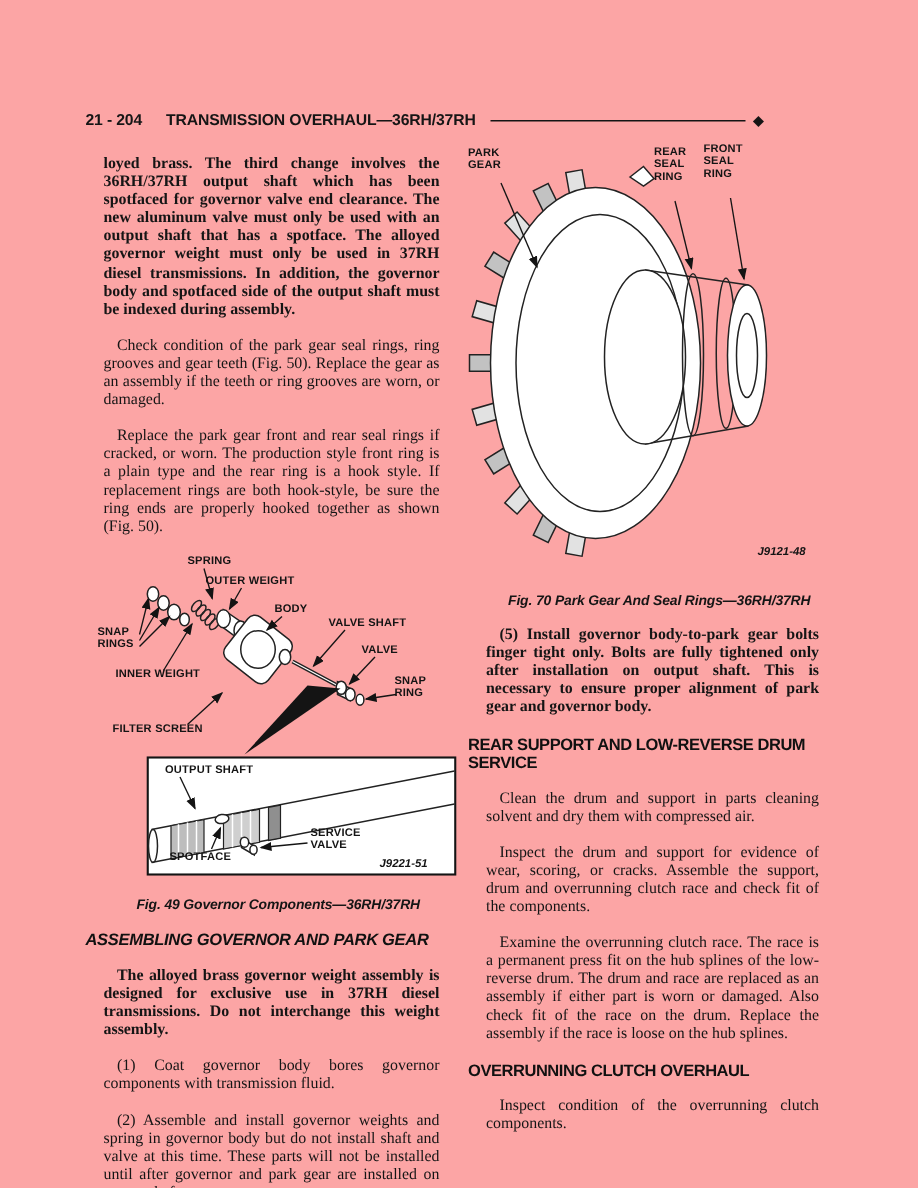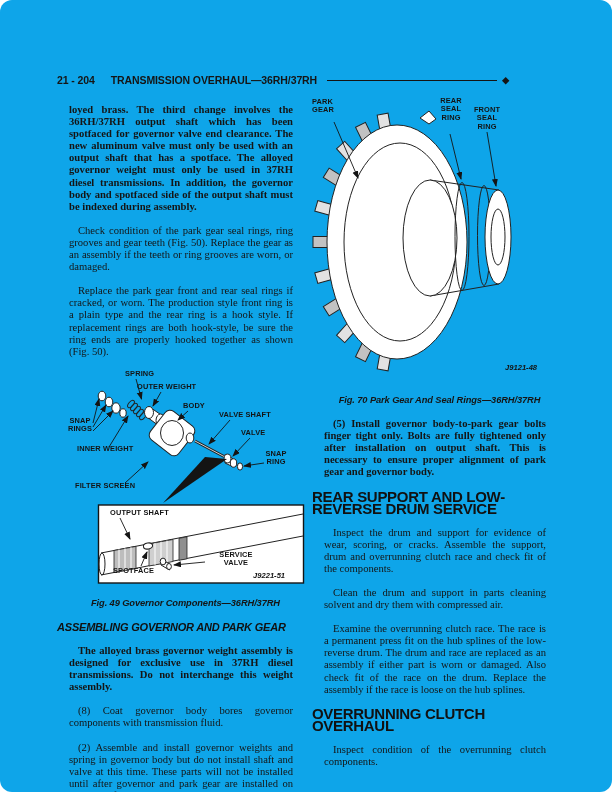--- a/index.html
+++ b/index.html
@@ -1,41 +1,41 @@
 <!DOCTYPE html>
 <html><head>
 <meta charset="utf-8">
 <style>
   html,body{margin:0;padding:0;background:#ffffff;}
-  .page{position:relative;width:612px;height:792px;background:#0ea5e9;color:#151515;
-        font-family:"Liberation Serif",serif;overflow:hidden;border-radius:12px;}
+  .page{position:relative;width:612px;height:792px;background:#fca5a5;color:#151515;
+        font-family:"Liberation Serif",serif;overflow:hidden;}
   
   .hdr{position:absolute;left:57px;top:74px;width:452px;display:flex;align-items:center;
        font-family:"Liberation Sans",sans-serif;font-weight:bold;font-size:10.5px;letter-spacing:-0.1px;}
   .hdr .pageno{margin-right:16px;}
   .hdr .rule{flex:1;border-top:1.6px solid #141414;margin:1px 5px 0 10px;}
   .hdr .dia{font-size:9px;line-height:9px;}
   
   .col{position:absolute;top:92px;font-size:10.6px;line-height:12.1px;text-align:justify;}
   .col-left{left:57px;width:248px;}
   .col-right{left:312px;width:246px;}
   .col p{margin:12px;text-indent:9px;}
   .col p.noind{text-indent:0;}
   .col p.b{font-weight:bold;}
   h3{margin:0;font-family:"Liberation Sans",sans-serif;color:#111;}
   .h-italic{font-size:11px;font-style:italic;font-weight:bold;letter-spacing:-0.2px;margin:4px 0 1px;text-align:left;}
-  .h-cond{font-size:15px;font-weight:bold;letter-spacing:-0.3px;margin:5px 0 1px;text-align:left;line-height:12px;}
+  .h-cond{font-size:11px;font-weight:bold;letter-spacing:-0.3px;margin:5px 0 1px;text-align:left;line-height:12px;}
   .caption{font-family:"Liberation Sans",sans-serif;font-weight:bold;font-style:italic;
            font-size:9.3px;text-align:center;margin:4px 0 1px;text-indent:0;letter-spacing:-0.1px;}
   
   .fig{position:relative;text-align:left;}
   .fig svg{position:absolute;left:0;top:0;}
   .fig .lbl{position:absolute;font-family:"Liberation Sans",sans-serif;font-weight:bold;
             font-size:7.4px;line-height:8.4px;letter-spacing:0.15px;white-space:nowrap;color:#141414;text-indent:0;}
-  .fig .lblw{white-space:normal;text-align:center;}
+  .fig .lblw{white-space:normal;}
   .fig .code{position:absolute;font-family:"Liberation Sans",sans-serif;font-weight:bold;font-style:italic;
              font-size:7.6px;color:#141414;}
   .fig49{width:248px;height:215px;margin-top:2px;}
   .fig50{width:246px;height:290px;}
   .ln{fill:#ffffff;stroke:#222;stroke-width:1;}
   .lnf{fill:none;stroke:#222;stroke-width:1;}
   .arr{stroke:#141414;stroke-width:0.9;fill:none;}
 </style>
 </head>
 <body>
@@ -148,21 +148,21 @@
       <span class="lbl" style="left:18px;top:112px">FILTER SCREEN</span>
       <span class="lbl" style="left:53px;top:139px">OUTPUT SHAFT</span>
       <span class="lbl lblw" style="left:150px;top:181px;width:58px">SERVICE VALVE</span>
       <span class="lbl" style="left:56px;top:197px">SPOTFACE</span>
       <span class="code" style="left:196px;top:200px">J9221-51</span>
     </div>
     <p class="caption">Fig. 49 Governor Components—36RH/37RH</p>
 
     <h3 class="h-italic">ASSEMBLING GOVERNOR AND PARK GEAR</h3>
     <p class="b">The alloyed brass governor weight assembly is designed for exclusive use in 37RH diesel transmissions. Do not interchange this weight assembly.</p>
-    <p>(8) Coat governor body bores governor components with transmission fluid.</p>
+    <p>(1) Coat governor body bores governor components with transmission fluid.</p>
     <p>(2) Assemble and install governor weights and spring in governor body but do not install shaft and valve at this time. These parts will not be installed until after governor and park gear are installed on output shaft.</p>
     <p>(3) Install new seal rings on park gear if necessary.</p>
   </div>
 
   <div class="col col-right">
 
     <div class="fig fig50">
       <svg width="246" height="290" viewBox="0 0 246 290">
 
         <g fill="#e2e2e2" stroke="#222" stroke-width="1">
@@ -198,29 +198,29 @@
           <line x1="175" y1="40" x2="184" y2="94"></line>
         </g>
         <defs>
           <marker id="ah2" markerWidth="9" markerHeight="8" refX="7" refY="3" orient="auto" markerUnits="userSpaceOnUse">
             <path d="M0,0 L8,3 L0,6 z" fill="#141414"></path>
           </marker>
         </defs>
       </svg>
       <span class="lbl lblw" style="left:0px;top:6px;width:30px;text-align:left">PARK GEAR</span>
       <span class="lbl lblw" style="left:124px;top:5px;width:30px">REAR SEAL RING</span>
-      <span class="lbl lblw" style="left:157px;top:14px;width:36px">FRONT SEAL RING</span>
+      <span class="lbl lblw" style="left:157px;top:3px;width:36px">FRONT SEAL RING</span>
       <span class="code" style="left:193px;top:270px">J9121-48</span>
     </div>
     <p class="caption">Fig. 70 Park Gear And Seal Rings—36RH/37RH</p>
 
     <p class="b">(5) Install governor body-to-park gear bolts finger tight only. Bolts are fully tightened only after installation on output shaft. This is necessary to ensure proper alignment of park gear and governor body.</p>
 
     <h3 class="h-cond">REAR SUPPORT AND LOW-REVERSE DRUM SERVICE</h3>
+    <p>Clean the drum and support in parts cleaning solvent and dry them with compressed air.</p>
     <p>Inspect the drum and support for evidence of wear, scoring, or cracks. Assemble the support, drum and overrunning clutch race and check fit of the components.</p>
-    <p>Clean the drum and support in parts cleaning solvent and dry them with compressed air.</p>
     <p>Examine the overrunning clutch race. The race is a permanent press fit on the hub splines of the low-reverse drum. The drum and race are replaced as an assembly if either part is worn or damaged. Also check fit of the race on the drum. Replace the assembly if the race is loose on the hub splines.</p>
 
     <h3 class="h-cond">OVERRUNNING CLUTCH OVERHAUL</h3>
     <p>Inspect condition of the overrunning clutch components.</p>
   </div>
 
 </div>
 
 </body></html>

